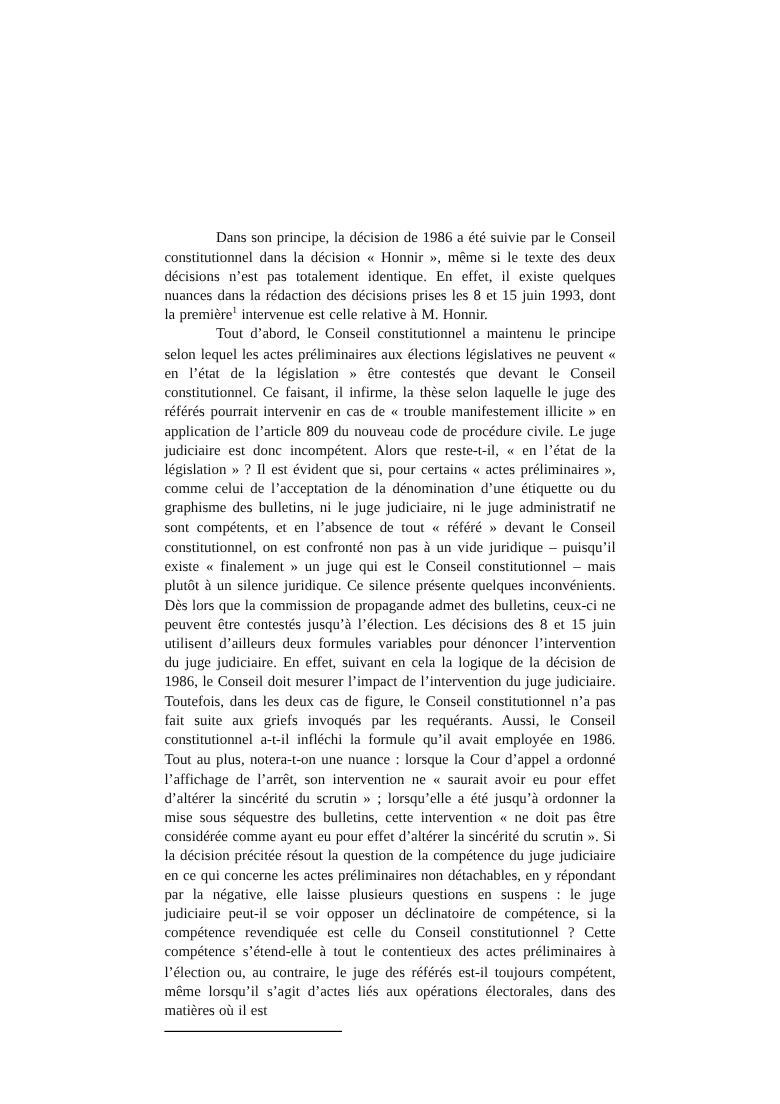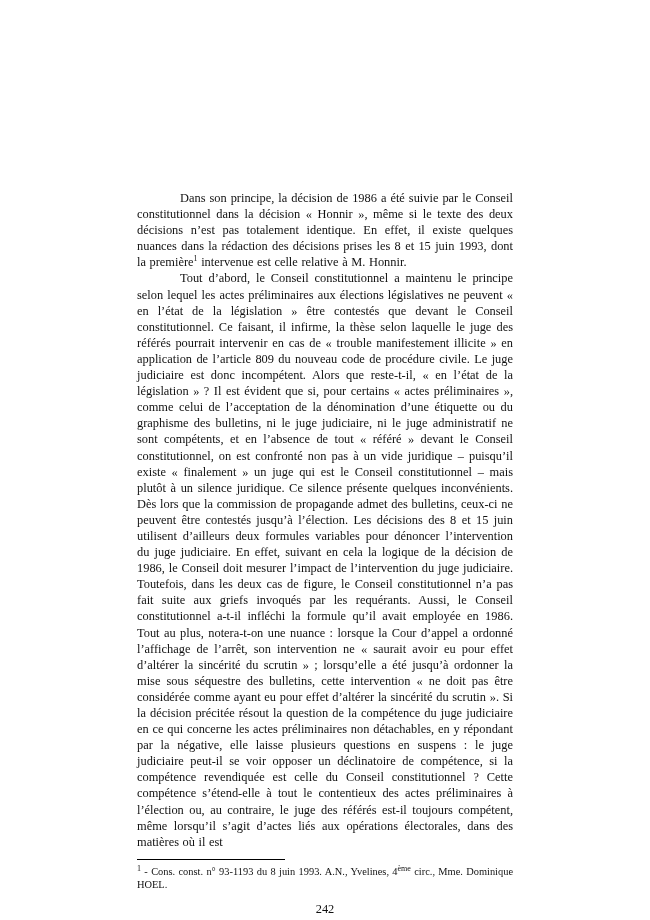--- a/index.html
+++ b/index.html
@@ -60,18 +60,16 @@
 
 <div class="page">
   <div class="content">
 
     <p class="para"><span>Dans son principe, la décision de 1986 a été suivie par le Conseil constitutionnel dans la décision « Honnir », même si le texte des deux décisions n’est pas totalement identique. En effet, il existe quelques nuances dans la rédaction des décisions prises les 8 et 15 juin 1993, dont la première</span><sup>1</sup><span> intervenue est celle relative à M. Honnir.</span></p>
 
     <p class="para">Tout d’abord, le Conseil constitutionnel a maintenu le principe selon lequel les actes préliminaires aux élections législatives ne peuvent « en l’état de la législation » être contestés que devant le Conseil constitutionnel. Ce faisant, il infirme, la thèse selon laquelle le juge des référés pourrait intervenir en cas de « trouble manifestement illicite » en application de l’article 809 du nouveau code de procédure civile. Le juge judiciaire est donc incompétent. Alors que reste-t-il, « en l’état de la législation » ? Il est évident que si, pour certains « actes préliminaires », comme celui de l’acceptation de la dénomination d’une étiquette ou du graphisme des bulletins, ni le juge judiciaire, ni le juge administratif ne sont compétents, et en l’absence de tout « référé » devant le Conseil constitutionnel, on est confronté non pas à un vide juridique – puisqu’il existe « finalement » un juge qui est le Conseil constitutionnel – mais plutôt à un silence juridique. Ce silence présente quelques inconvénients. Dès lors que la commission de propagande admet des bulletins, ceux-ci ne peuvent être contestés jusqu’à l’élection. Les décisions des 8 et 15 juin utilisent d’ailleurs deux formules variables pour dénoncer l’intervention du juge judiciaire. En effet, suivant en cela la logique de la décision de 1986, le Conseil doit mesurer l’impact de l’intervention du juge judiciaire. Toutefois, dans les deux cas de figure, le Conseil constitutionnel n’a pas fait suite aux griefs invoqués par les requérants. Aussi, le Conseil constitutionnel a-t-il infléchi la formule qu’il avait employée en 1986. Tout au plus, notera-t-on une nuance : lorsque la Cour d’appel a ordonné l’affichage de l’arrêt, son intervention ne « saurait avoir eu pour effet d’altérer la sincérité du scrutin » ; lorsqu’elle a été jusqu’à ordonner la mise sous séquestre des bulletins, cette intervention « ne doit pas être considérée comme ayant eu pour effet d’altérer la sincérité du scrutin ». Si la décision précitée résout la question de la compétence du juge judiciaire en ce qui concerne les actes préliminaires non détachables, en y répondant par la négative, elle laisse plusieurs questions en suspens : le juge judiciaire peut-il se voir opposer un déclinatoire de compétence, si la compétence revendiquée est celle du Conseil constitutionnel ? Cette compétence s’étend-elle à tout le contentieux des actes préliminaires à l’élection ou, au contraire, le juge des référés est-il toujours compétent, même lorsqu’il s’agit d’actes liés aux opérations électorales, dans des matières où il est</p>
 
     <div class="footnote-rule"></div>
 
-    <p class="footnote"><sup>1</sup><span> - Cons. const. n° 93-1193 du 8 juin 1993. A.N., Yvelines, 4</span><sup>ème</sup><span> circ., Mme. Dominique HOEL.</span></p>
 
-    <div class="page-number">242</div>
 
   </div>
 </div>
 
 </body></html>

